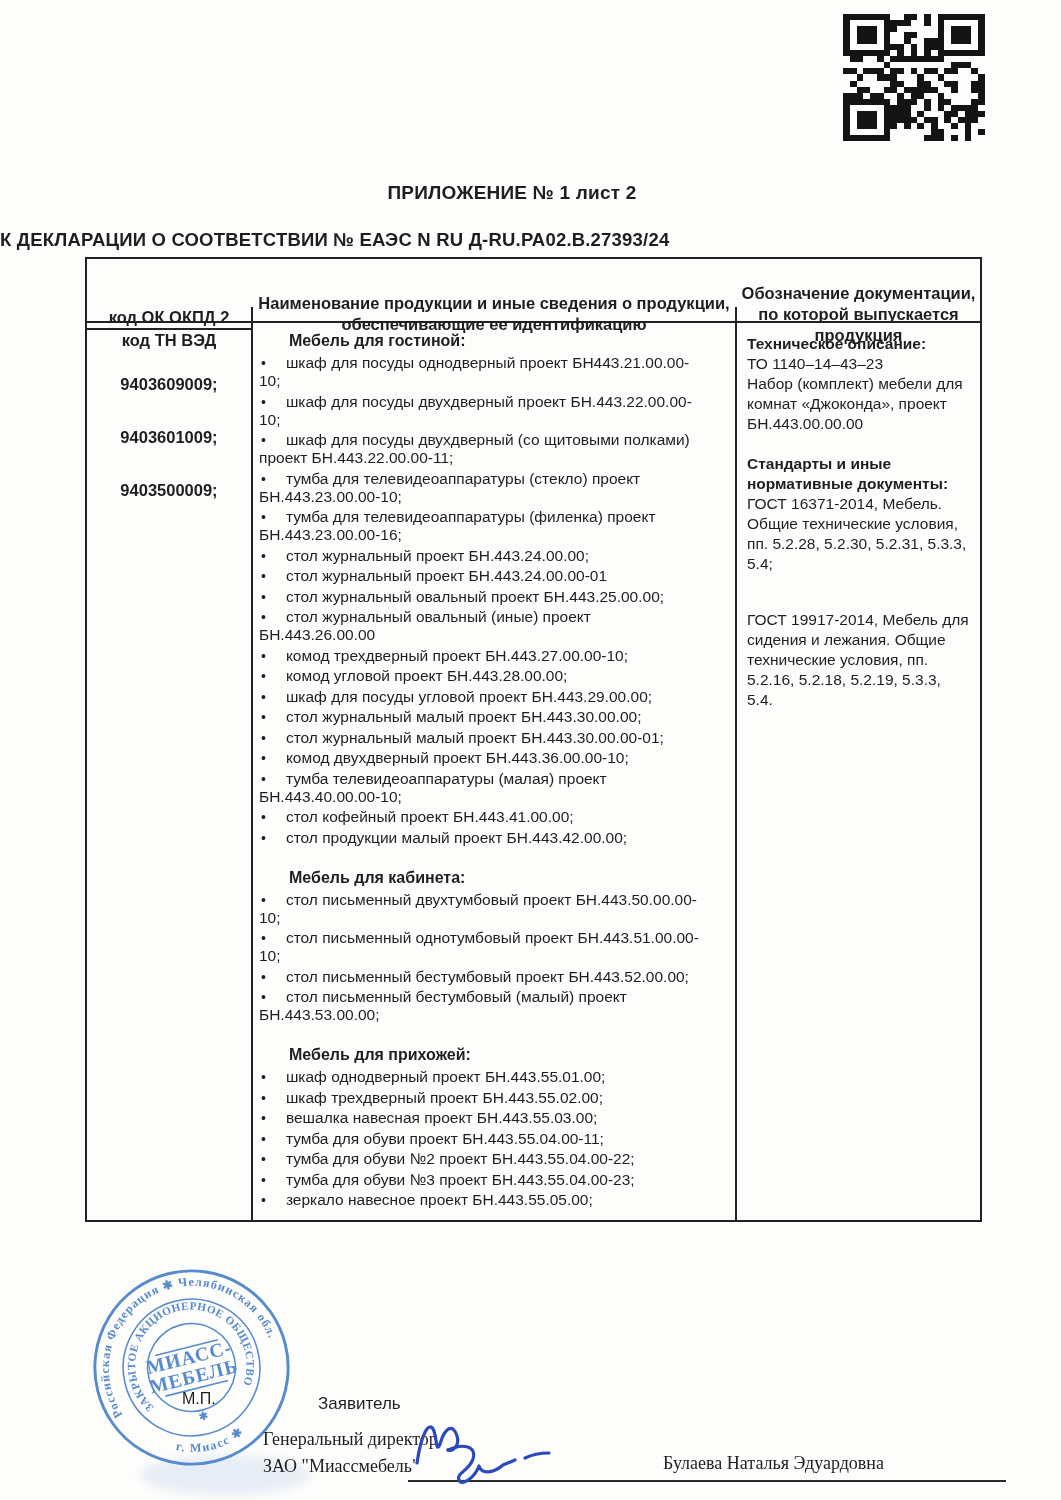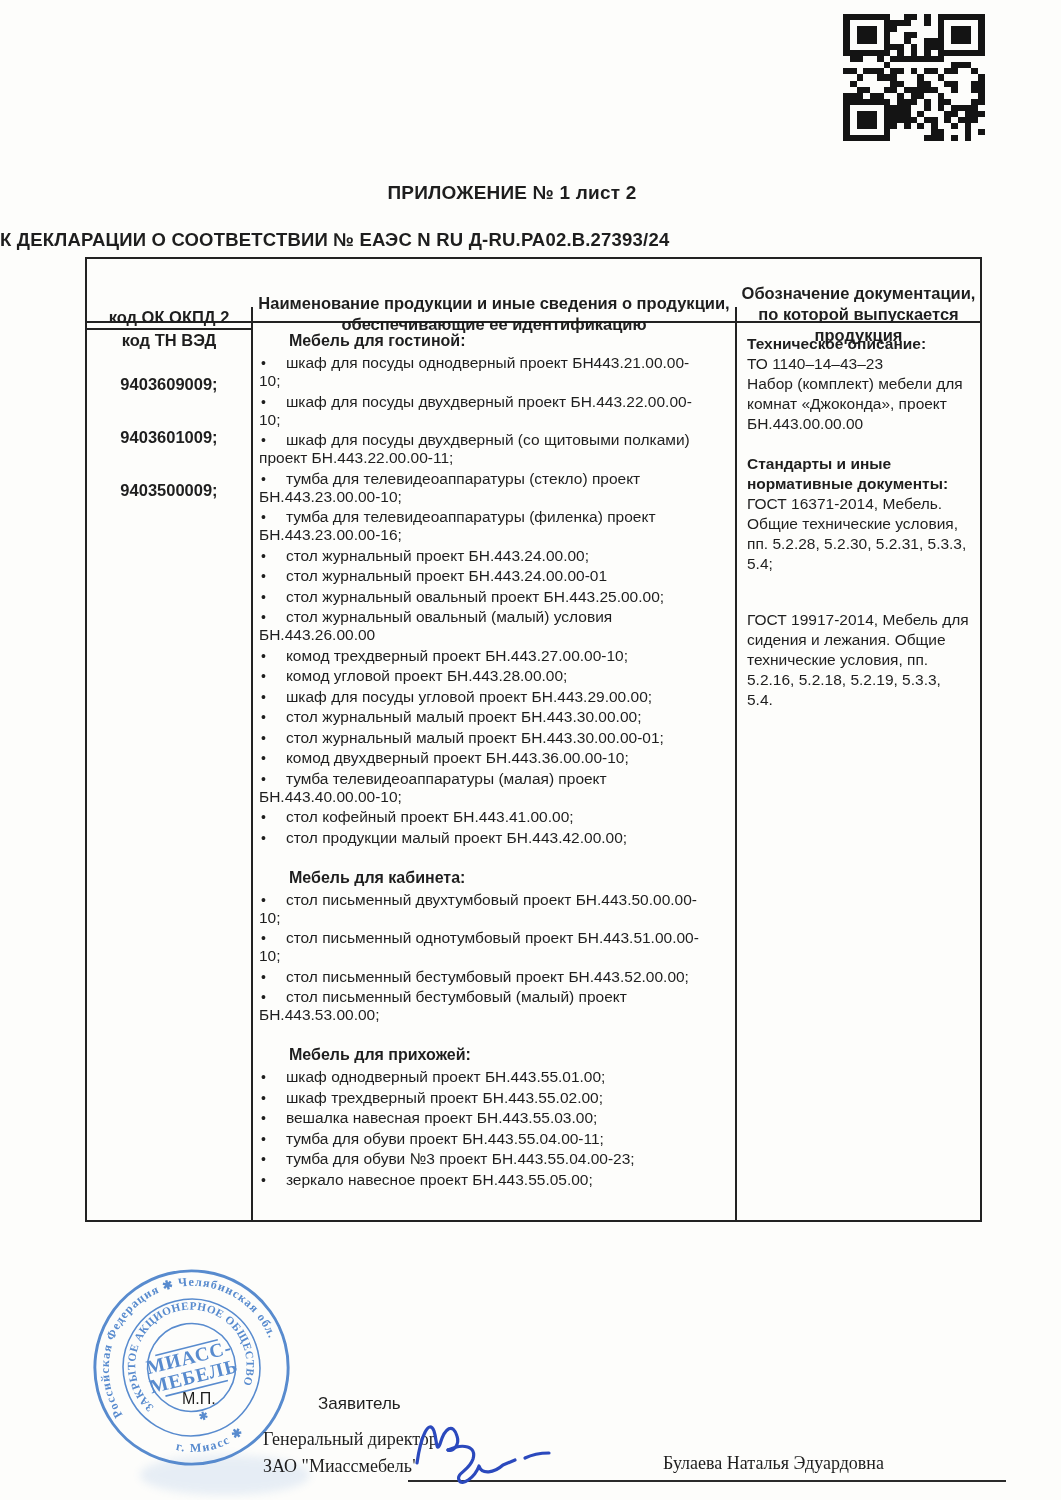--- a/index.html
+++ b/index.html
@@ -340,40 +340,41 @@
       <div>
           <div class="sec-heading">Мебель для гостиной:</div>
           <div class="bullet-item">шкаф для посуды однодверный проект БН443.21.00.00-10;</div>
           <div class="bullet-item">шкаф для посуды двухдверный проект БН.443.22.00.00-10;</div>
           <div class="bullet-item">шкаф для посуды двухдверный (со щитовыми полками) проект БН.443.22.00.00-11;</div>
           <div class="bullet-item">тумба для телевидеоаппаратуры (стекло) проект БН.443.23.00.00-10;</div>
           <div class="bullet-item">тумба для телевидеоаппаратуры (филенка) проект БН.443.23.00.00-16;</div>
           <div class="bullet-item">стол журнальный проект БН.443.24.00.00;</div>
           <div class="bullet-item">стол журнальный проект БН.443.24.00.00-01</div>
           <div class="bullet-item">стол журнальный овальный проект БН.443.25.00.00;</div>
-          <div class="bullet-item">стол журнальный овальный (малый) условия БН.443.26.00.00</div>
+          <div class="bullet-item">стол журнальный овальный (иные) проект БН.443.26.00.00</div>
           <div class="bullet-item">комод трехдверный проект БН.443.27.00.00-10;</div>
           <div class="bullet-item">комод угловой проект БН.443.28.00.00;</div>
           <div class="bullet-item">шкаф для посуды угловой проект БН.443.29.00.00;</div>
           <div class="bullet-item">стол журнальный малый проект БН.443.30.00.00;</div>
           <div class="bullet-item">стол журнальный малый проект БН.443.30.00.00-01;</div>
           <div class="bullet-item">комод двухдверный проект БН.443.36.00.00-10;</div>
           <div class="bullet-item">тумба телевидеоаппаратуры (малая) проект БН.443.40.00.00-10;</div>
           <div class="bullet-item">стол кофейный проект БН.443.41.00.00;</div>
           <div class="bullet-item">стол продукции малый проект БН.443.42.00.00;</div>
           <div class="sec-heading">Мебель для кабинета:</div>
           <div class="bullet-item">стол письменный двухтумбовый проект БН.443.50.00.00-10;</div>
           <div class="bullet-item">стол письменный однотумбовый проект БН.443.51.00.00-10;</div>
           <div class="bullet-item">стол письменный бестумбовый проект БН.443.52.00.00;</div>
           <div class="bullet-item">стол письменный бестумбовый (малый) проект БН.443.53.00.00;</div>
           <div class="sec-heading">Мебель для прихожей:</div>
           <div class="bullet-item">шкаф однодверный проект БН.443.55.01.00;</div>
           <div class="bullet-item">шкаф трехдверный проект БН.443.55.02.00;</div>
           <div class="bullet-item">вешалка навесная проект БН.443.55.03.00;</div>
           <div class="bullet-item">тумба для обуви проект БН.443.55.04.00-11;</div>
+          <div class="bullet-item">тумба для обуви №2 проект БН.443.55.04.00-22;</div>
           <div class="bullet-item">тумба для обуви №3 проект БН.443.55.04.00-23;</div>
           <div class="bullet-item">зеркало навесное проект БН.443.55.05.00;</div>
         </div>
 
     </div>
 
     <div class="td docs">
       <div class="doc-bold">Техническое описание:</div>
       <div>
           <div class="doc-line">ТО 1140–14–43–23</div>

